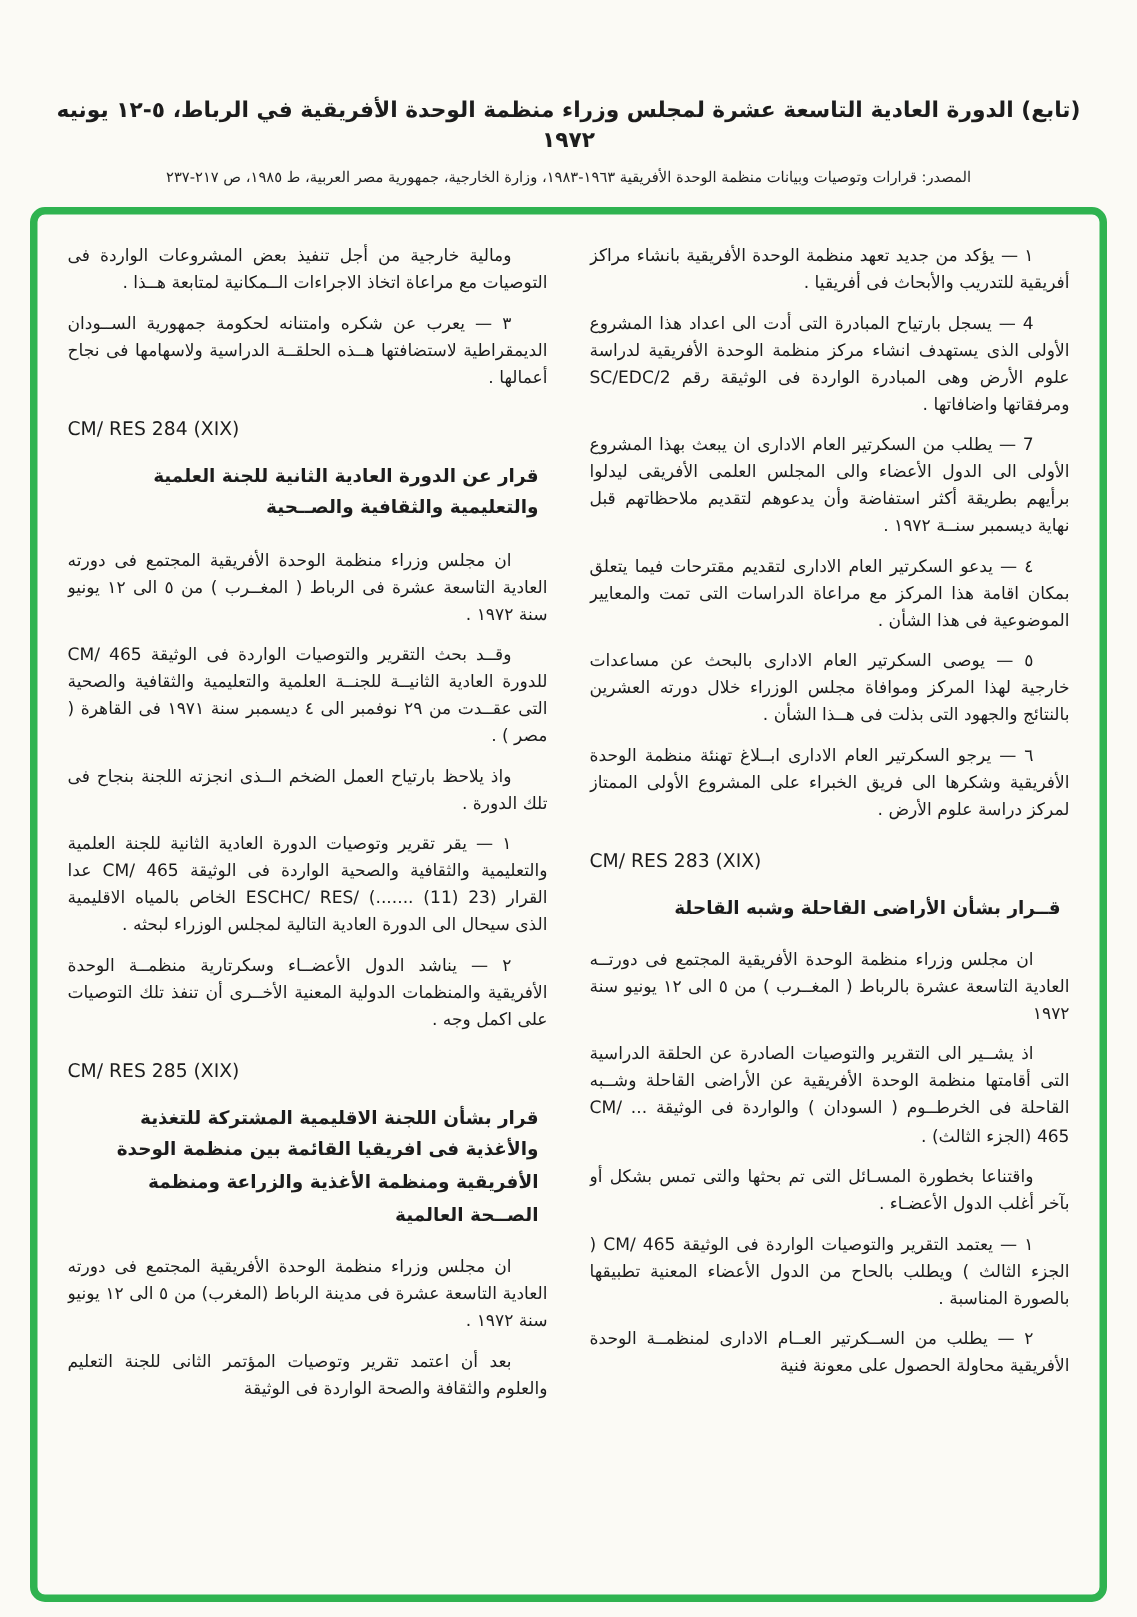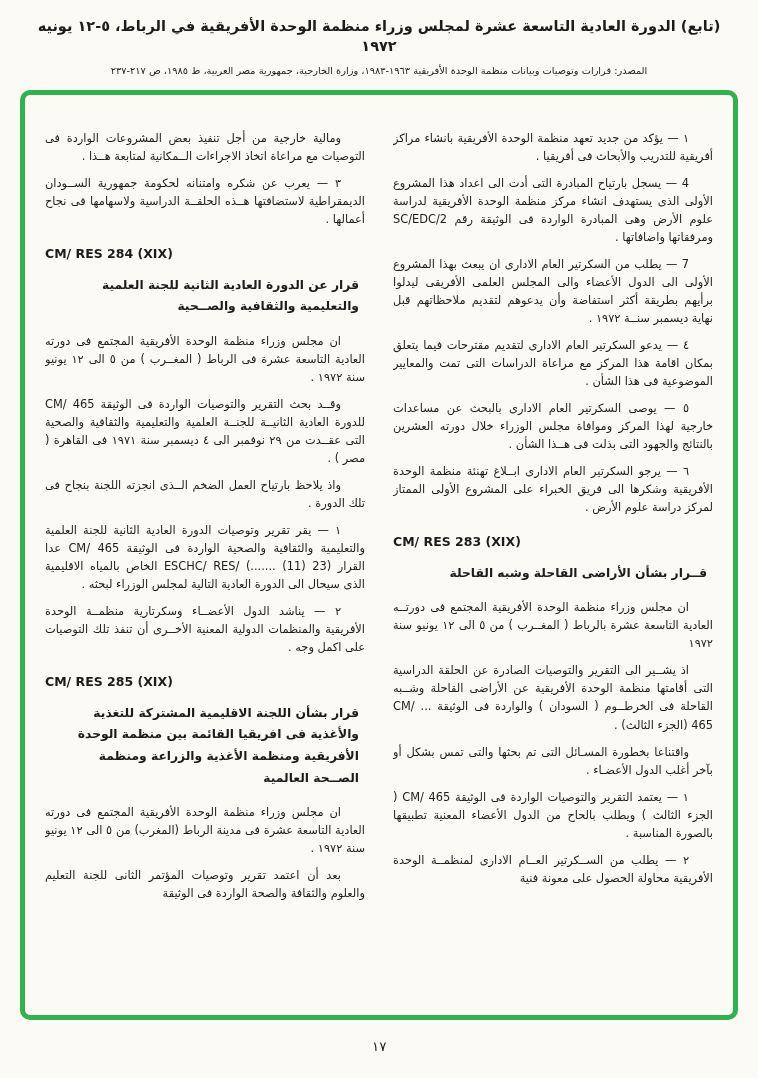--- a/index.html
+++ b/index.html
@@ -20,20 +20,21 @@
   }
   .page {
     width: 758px;
     height: 1078px;
     position: relative;
     padding: 16px 14px 0;
   }
   .doc-header {
     text-align: center;
     padding: 0 20px;
+    margin-top: 48px;
   }
   .doc-title {
     font-size: 14.5px;
     font-weight: bold;
     margin: 0;
     line-height: 1.4;
   }
   .doc-source {
     font-size: 9.8px;
     margin: 8px 6px 0;
@@ -48,34 +49,33 @@
     padding: 18px 20px 10px;
     display: flex;
     flex-direction: row; 
     gap: 28px;
     overflow: hidden;
     background: var(--paper);
   }
   .col {
     flex: 1 1 0;
     overflow: hidden;
-    margin-top: 16px;
   }
   .para {
     font-size: 11.4px;
     line-height: 1.58;
     text-align: justify;
     text-indent: 24px;
     margin: 0 0 9px;
   }
   .res-ref {
     direction: ltr;
     text-align: left;
     font-family: "DejaVu Sans", "Liberation Sans", sans-serif;
-    font-weight: bold;
+    font-weight: normal;
     font-size: 12.5px;
     margin: 18px 0 14px;
   }
   .res-title {
     font-size: 12.3px;
     font-weight: bold;
     text-align: right;
     line-height: 1.75;
     margin: 0 6px 14px;
   }

